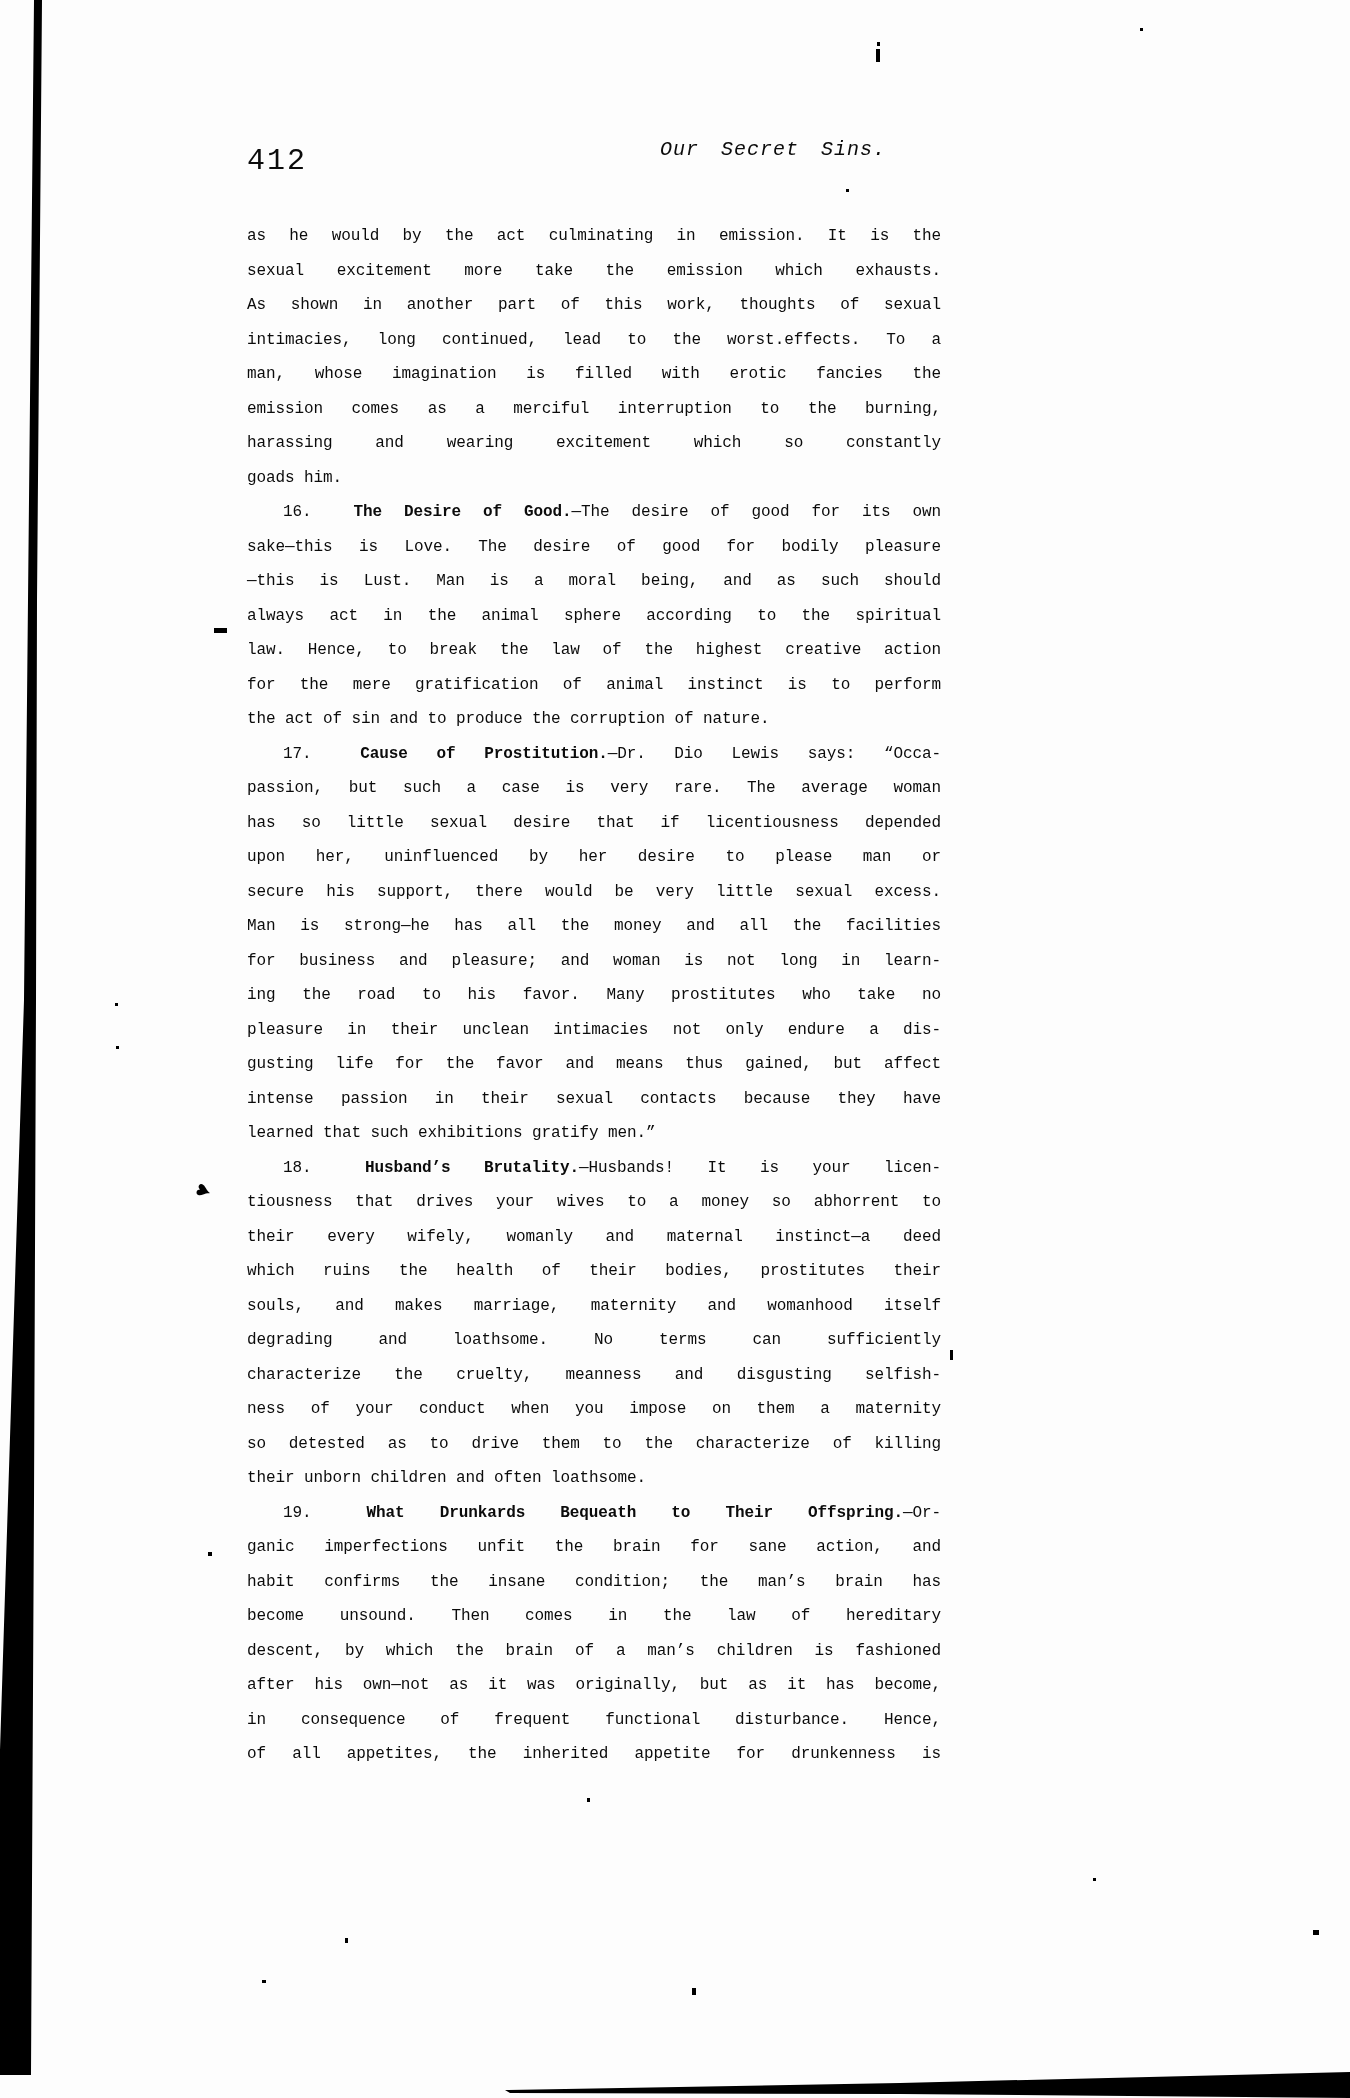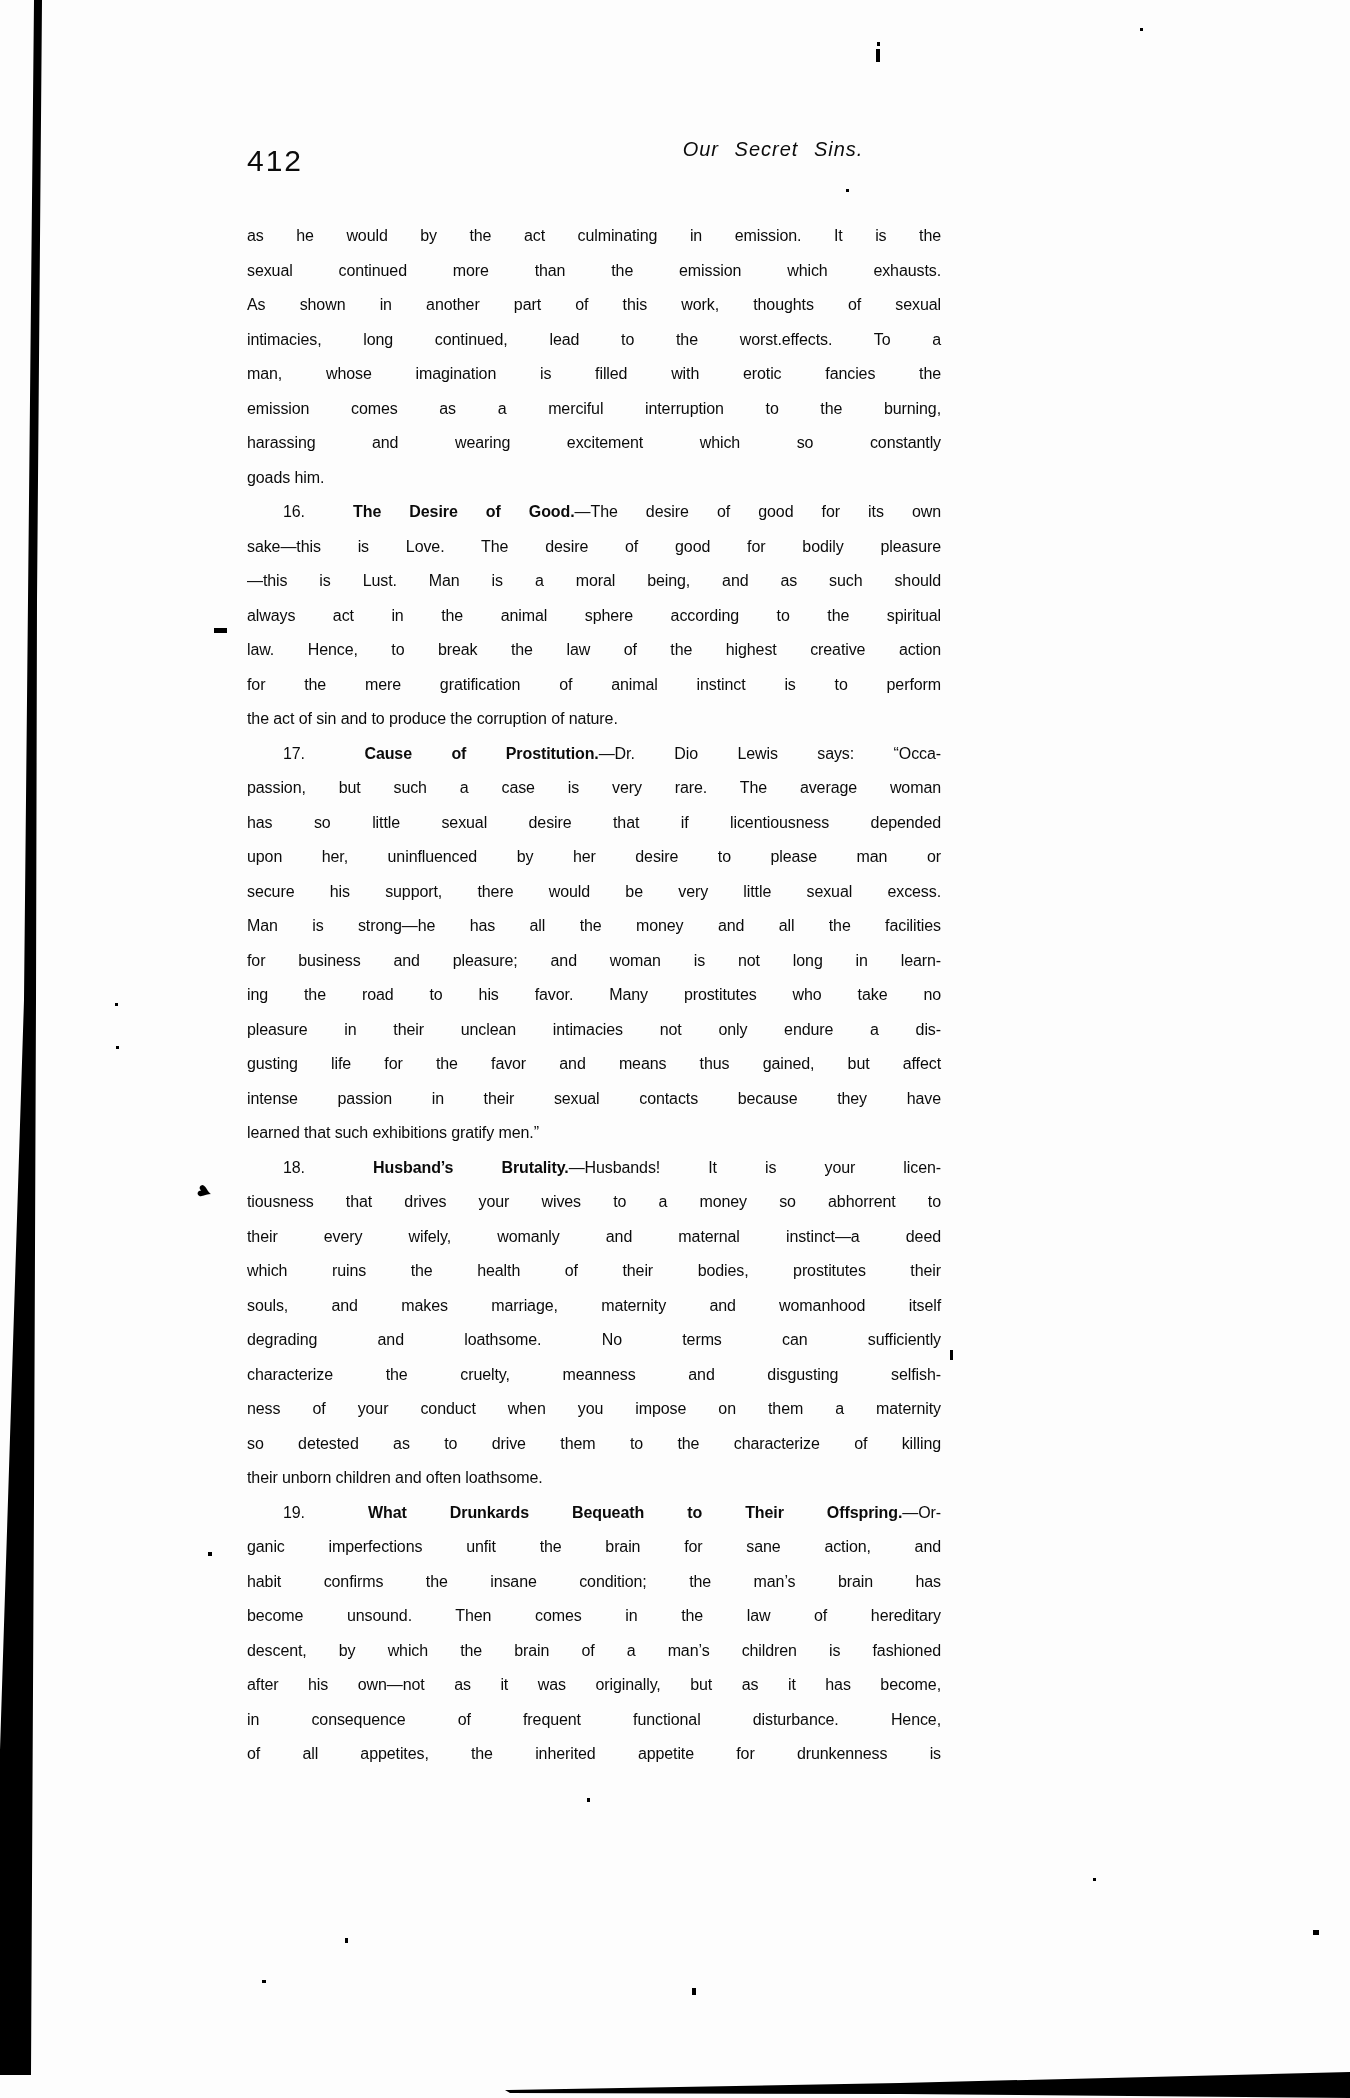--- a/index.html
+++ b/index.html
@@ -1,18 +1,18 @@
 <!DOCTYPE html>
 <html><head>
 <meta charset="utf-8">
 <style>
   html,body{margin:0;padding:0;background:#ffffff;}
   .page{
     position:relative;width:1350px;height:2098px;background:#fdfdfd;
-    font-family:Liberation Sans, sans-serif;color:#0b0b0b;overflow:hidden;
+    font-family:Liberation Mono, monospace;color:#0b0b0b;overflow:hidden;
   }
   .artifacts{position:absolute;left:0;top:0;z-index:1;}
   .hdr-num{
     position:absolute;left:247px;top:144px;font-size:30px;letter-spacing:2px;z-index:2;
   }
   .hdr-title{
     position:absolute;left:633px;top:138px;width:280px;font-size:20px;font-style:italic;
     letter-spacing:1px;word-spacing:9px;z-index:2;text-align:center;
   }
   .text-block{
@@ -41,21 +41,21 @@
     <polygon points="505,2090 900,2083 1350,2072 1350,2098 900,2094 510,2093" fill="#000"></polygon>
   </svg>
 
   <div class="hdr-num">412</div>
   <div class="hdr-title">Our Secret Sins.</div>
 
   <div class="heart">♥</div>
 
   <div class="text-block">
       <div class="line"><span>as he would by the act culminating in emission.  It is the</span></div>
-      <div class="line"><span>sexual continued more than the emission which exhausts.</span></div>
+      <div class="line"><span>sexual excitement more take the emission which exhausts.</span></div>
       <div class="line"><span>As shown in another part of this work, thoughts of sexual</span></div>
       <div class="line"><span>intimacies, long continued, lead to the worst.effects.  To a</span></div>
       <div class="line"><span>man, whose imagination is filled with erotic fancies the</span></div>
       <div class="line"><span>emission comes as a merciful interruption to the burning,</span></div>
       <div class="line"><span>harassing and wearing excitement which so constantly</span></div>
       <div class="line noj"><span>goads him.</span></div>
       <div class="line indent"><span>16. </span><span class="b">The Desire of Good.</span><span>—The desire of good for its own</span></div>
       <div class="line"><span>sake—this is Love.  The desire of good for bodily pleasure</span></div>
       <div class="line"><span>—this is Lust.  Man is a moral being, and as such should</span></div>
       <div class="line"><span>always act in the animal sphere according to the spiritual</span></div>

